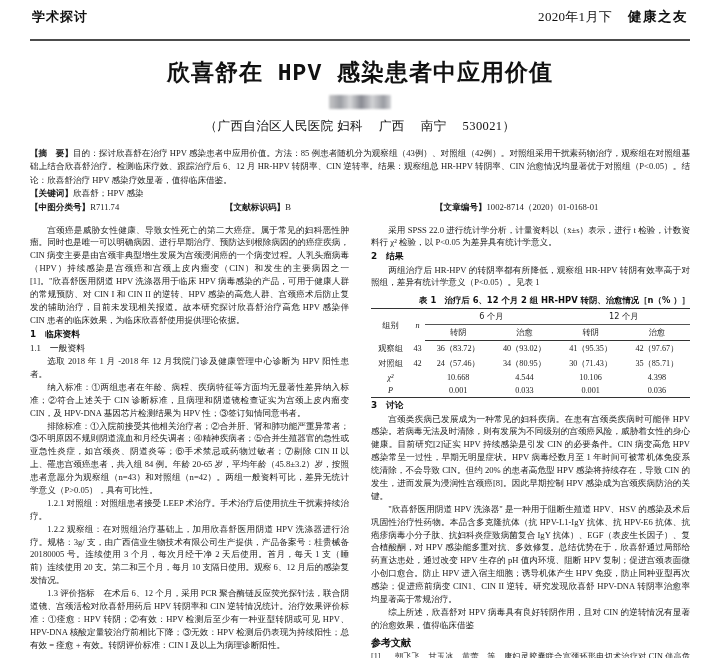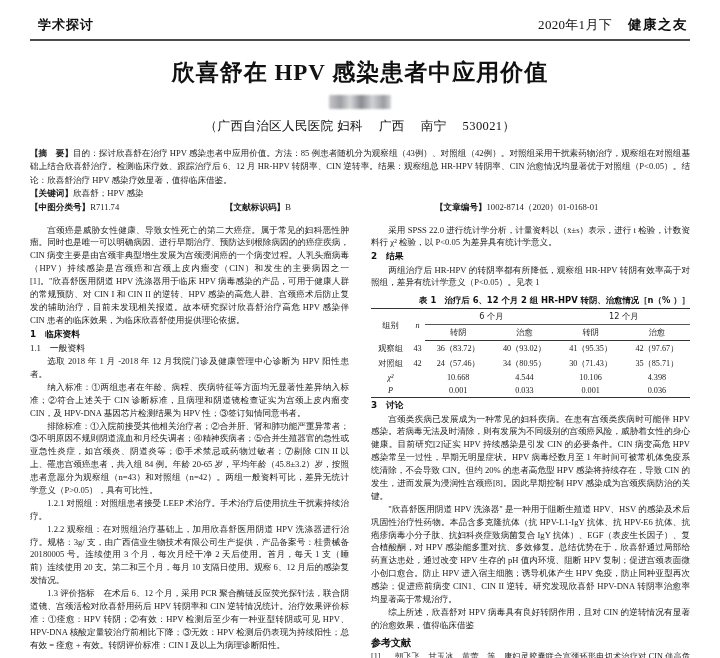--- a/index.html
+++ b/index.html
@@ -19,25 +19,24 @@
     width: 720px;
     height: 658px;
     box-sizing: border-box;
     padding: 8px 30px 0 30px;
     background: #fff;
   }
 
   
   .runhead {
     display: flex;
-    align-items: flex-end;
+    align-items: flex-start;
     justify-content: space-between;
     height: 26px;
     padding: 0 2px 2px 2px;
-    margin-left: 6px;
   }
   .runhead-left {
     font-family: "DejaVu Sans", "Liberation Sans", sans-serif;
     font-weight: bold;
     font-size: 13px;
     letter-spacing: 1px;
     color: #111;
   }
   .runhead-right {
     display: flex;
@@ -61,21 +60,21 @@
     border-top: 2.2px solid #4c4c4c;
     margin: 3px 0 0 0;
   }
 
   
   .titleblock {
     text-align: center;
     padding-top: 16px;
   }
   .doc-title {
-    font-family: Liberation Serif, serif;
+    font-family: Liberation Mono, monospace;
     font-size: 23px;
     font-weight: bold;
     letter-spacing: 1px;
     color: #111;
   }
   .author-redacted {
     margin: 7px auto 0 auto;
     width: 62px;
     height: 14px;
     background:

